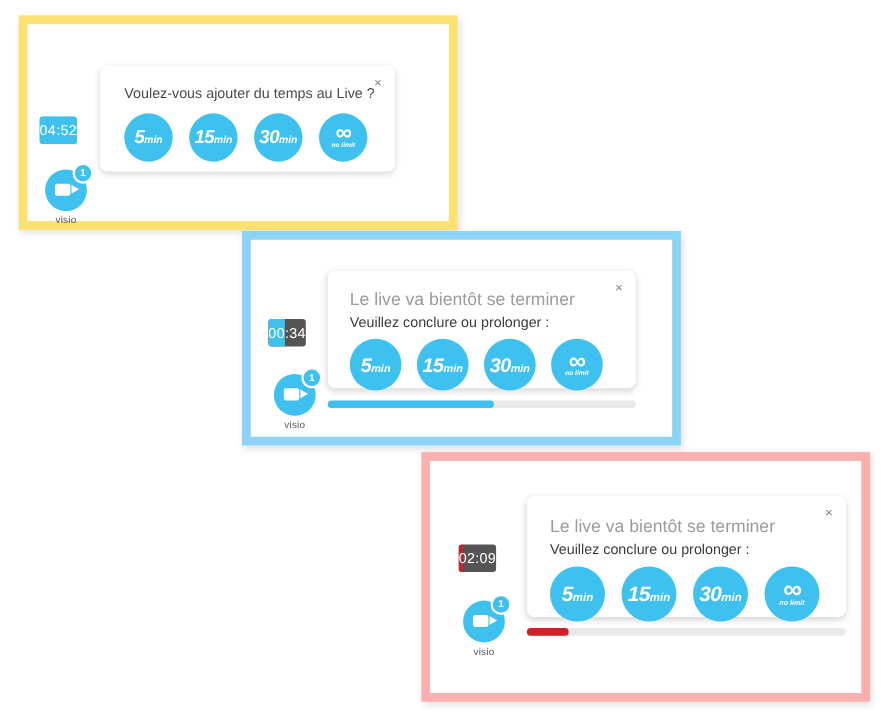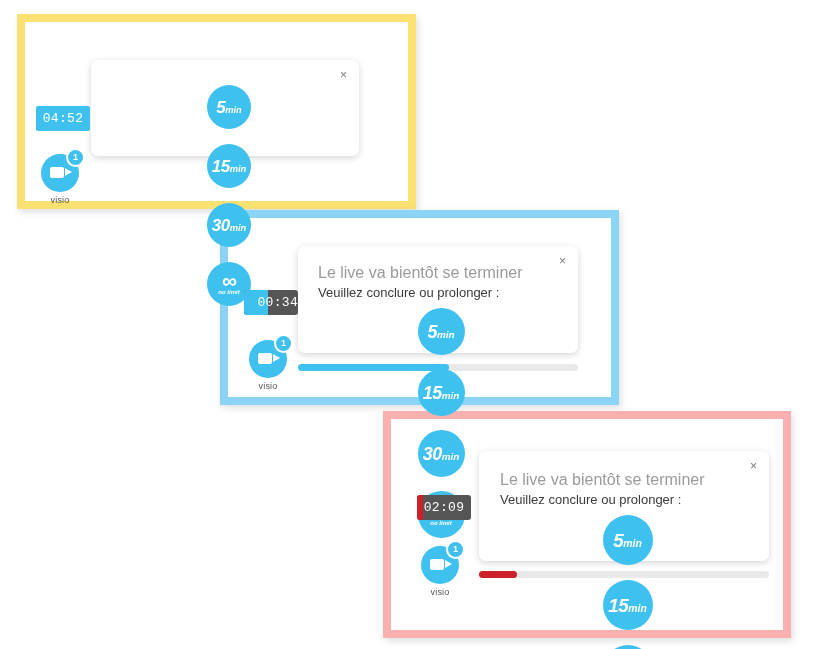--- a/index.html
+++ b/index.html
@@ -42,28 +42,27 @@
     inset: 0;
   }
 
   
   .timer-badge {
     position: absolute;
     display: flex;
     align-items: center;
     justify-content: center;
     height: 25px;
-    width: 54px;
+    width: 34px;
     border-radius: 3px;
     color: #ffffff;
     font-size: 13px;
     letter-spacing: .3px;
     overflow: hidden;
     z-index: 3;
-    font-family: Liberation Mono, monospace;
   }
   .timer-badge .fill {
     position: absolute;
     left: 0; top: 0; bottom: 0;
   }
   .timer-badge .label {
     position: relative;
     z-index: 2;
     line-height: 1;
   }
@@ -145,22 +144,20 @@
     font-size: 13px;
     line-height: 1.35;
   }
   .card .title-single {
     color: #4a4a4a;
     font-size: 13px;
     line-height: 1.35;
   }
   .card .options {
     display: flex;
-    align-items: center;
-    flex-direction: column;
   }
   .opt {
     border-radius: 50%;
     background: #3ec1ef;
     color: #ffffff;
     display: flex;
     align-items: center;
     justify-content: center;
     flex-direction: column;
     cursor: pointer;
@@ -236,20 +233,21 @@
   .p3 .progress { left: 88px; top: 152px; width: 290px; }
 </style>
 </head>
 <body>
 
 <div class="frame yellow" style="border-color: rgb(251, 225, 113);">
   <div class="scene p1">
 
     <div class="card">
       <span class="close">×</span>
+      <div class="title-single">Voulez-vous ajouter du temps au Live ?</div>
       <div class="options">
         <div class="opt" style="background: rgb(62, 193, 239);">
           <span class="num"><span>5</span><span class="unit">min</span></span>
         </div>
         <div class="opt" style="background: rgb(62, 193, 239);">
           <span class="num"><span>15</span><span class="unit">min</span></span>
         </div>
         <div class="opt" style="background: rgb(62, 193, 239);">
           <span class="num"><span>30</span><span class="unit">min</span></span>
         </div>

